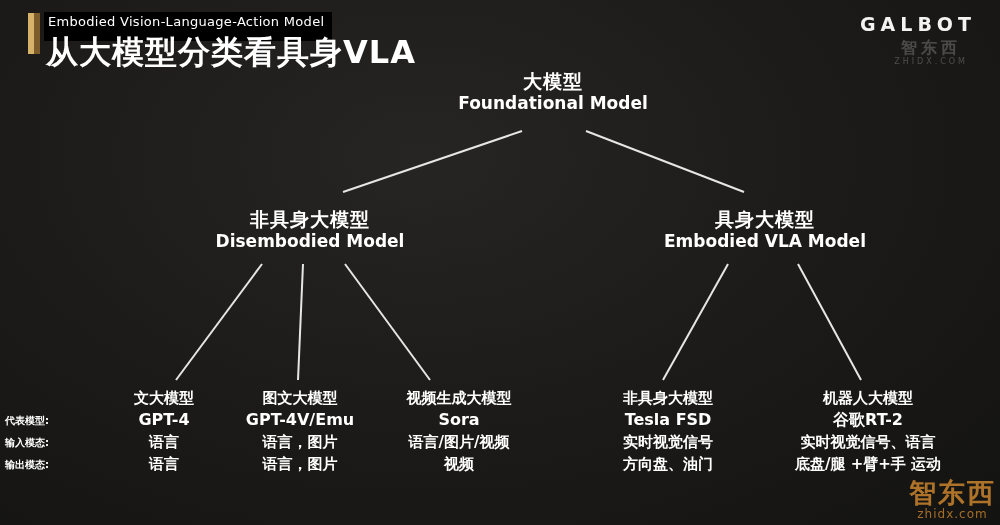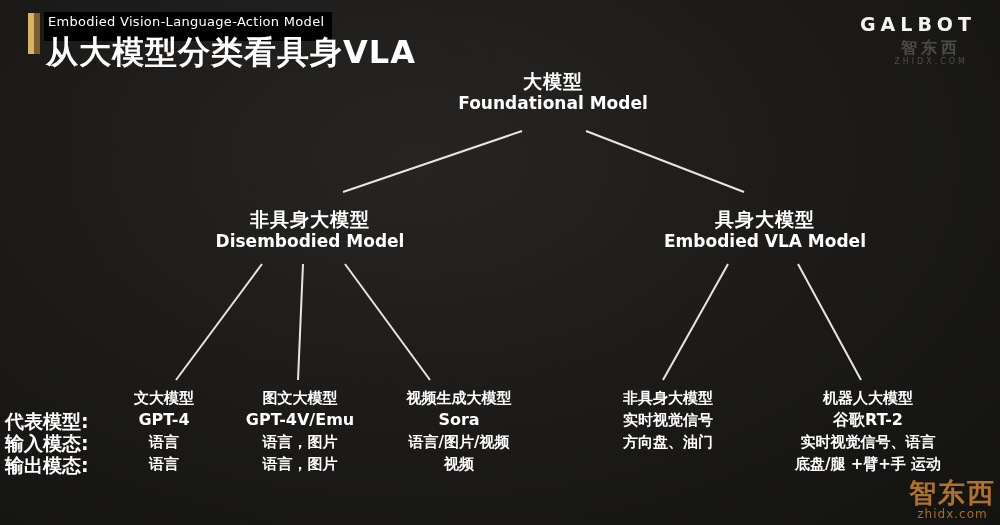--- a/index.html
+++ b/index.html
@@ -41,21 +41,21 @@
   .node .cn{display:block;font-size:19px;font-weight:700;letter-spacing:1px;}
   .node .en{display:block;font-size:17px;font-weight:700;}
   .node-root{left:403px;top:70px;width:300px;}
   .node-left{left:160px;top:208px;width:300px;}
   .node-right{left:615px;top:208px;width:300px;}
   
   .connectors{position:absolute;left:0;top:0;width:1000px;height:525px;pointer-events:none;}
   .connectors line{stroke:#e6e6e6;stroke-width:2;}
   
   .row-labels{position:absolute;left:5px;top:410px;width:95px;line-height:22px;}
-  .row-labels span{display:block;font-size:19px;font-weight:700;white-space:nowrap;}
+  .row-labels span{display:block;font-size:10px;font-weight:700;white-space:nowrap;}
   .leaf{position:absolute;top:387px;text-align:center;line-height:22px;white-space:nowrap;}
   .leaf span{display:block;font-weight:700;}
   .leaf .t{font-size:15px;}
   .leaf .m{font-size:16px;}
   .leaf .i,.leaf .o{font-size:15px;}
   .leaf-1{left:84px;width:160px;}
   .leaf-2{left:222px;width:156px;}
   .leaf-3{left:372px;width:174px;}
   .leaf-4{left:576px;width:184px;}
   .leaf-5{left:770px;width:196px;}
@@ -129,20 +129,21 @@
 
   <div class="leaf leaf-3">
     <span class="t">视频生成大模型</span>
     <span class="m">Sora</span>
     <span class="i">语言/图片/视频</span>
     <span class="o">视频</span>
   </div>
 
   <div class="leaf leaf-4">
     <span class="t">非具身大模型</span>
+    <span class="m">Tesla FSD</span>
     <span class="i">实时视觉信号</span>
     <span class="o">方向盘、油门</span>
   </div>
 
   <div class="leaf leaf-5">
     <span class="t">机器人大模型</span>
     <span class="m">谷歌RT-2</span>
     <span class="i">实时视觉信号、语言</span>
     <span class="o">底盘/腿 +臂+手 运动</span>
   </div>

